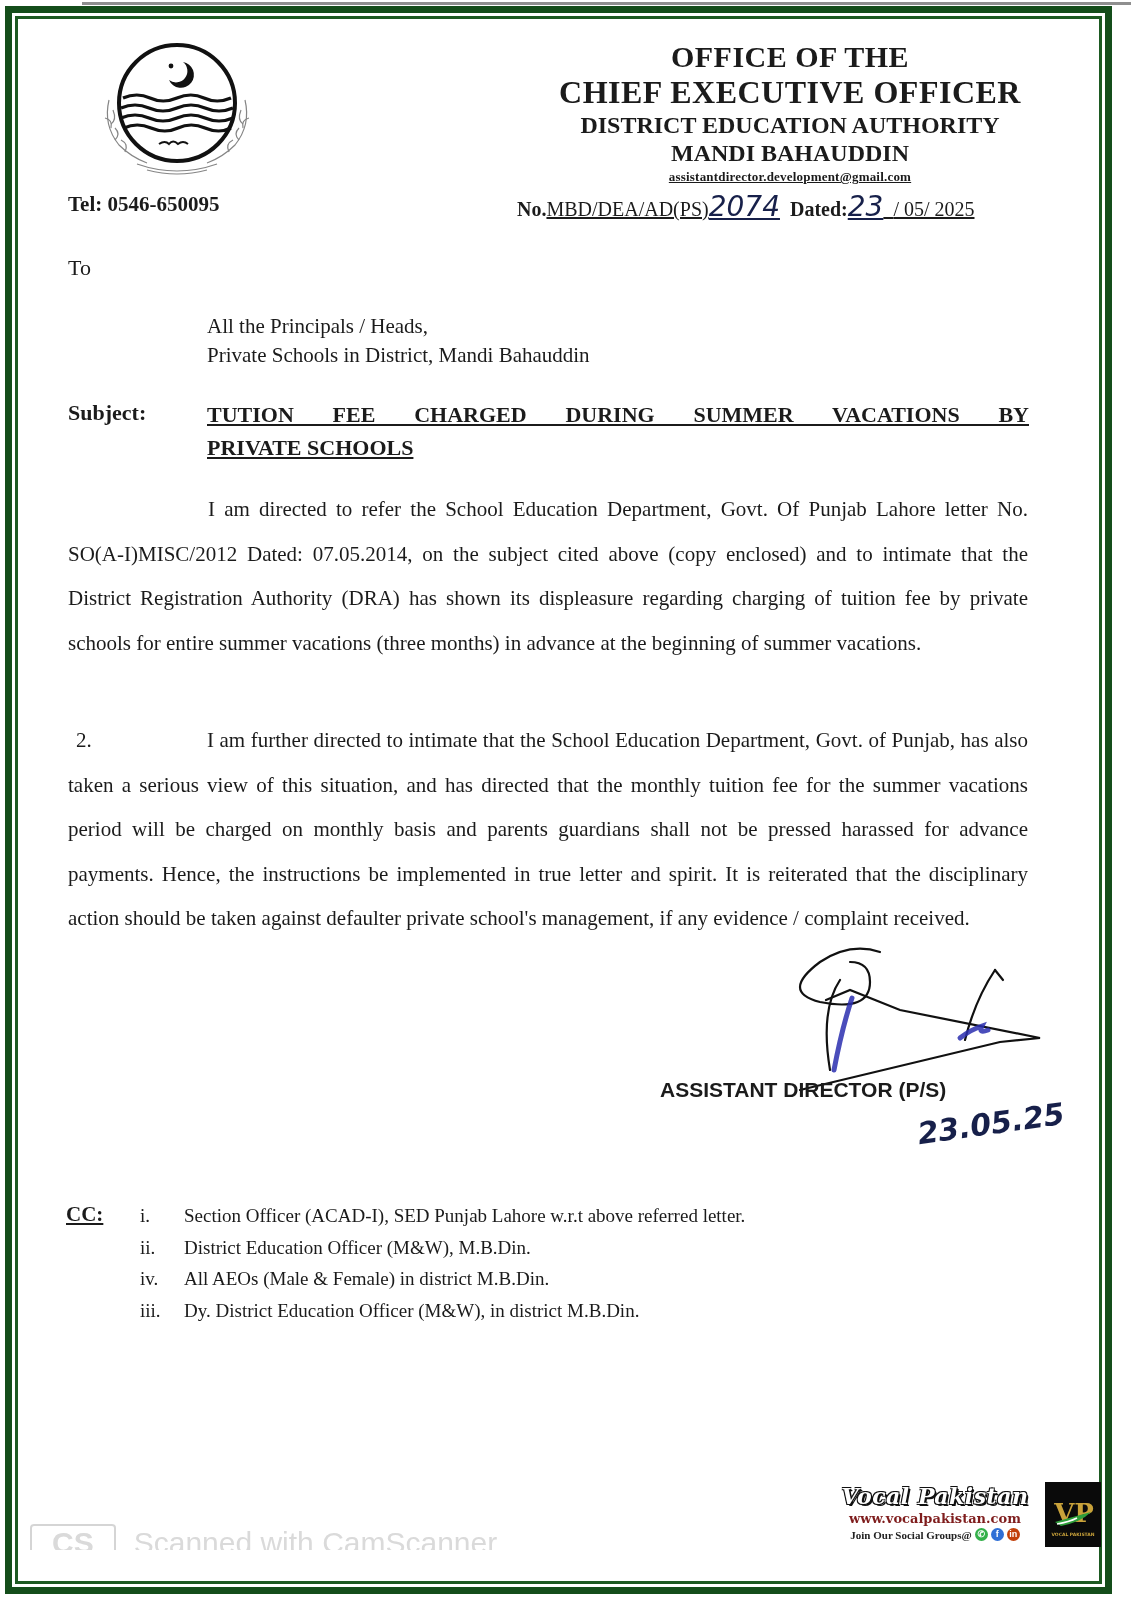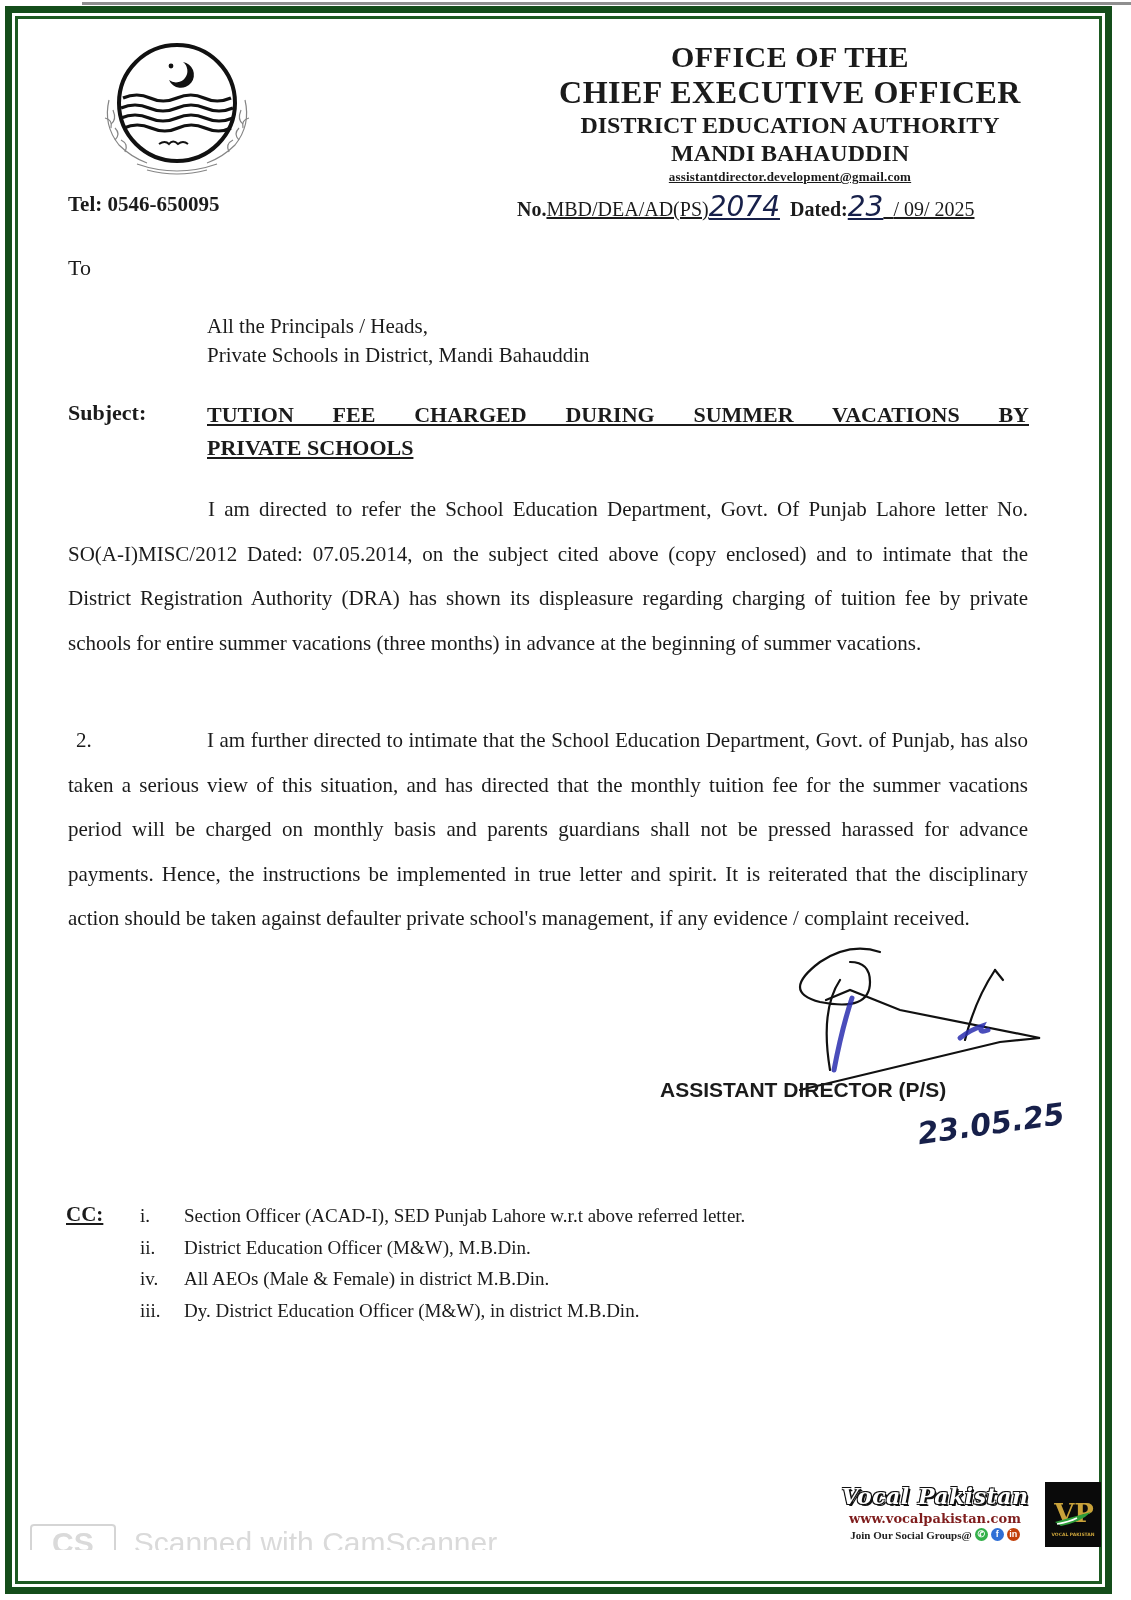--- a/index.html
+++ b/index.html
@@ -105,21 +105,21 @@
 <div class="abs tel">Tel: 0546-650095</div>
 
 <div class="abs hdr h1">OFFICE OF THE</div>
 <div class="abs hdr h2">CHIEF EXECUTIVE OFFICER</div>
 <div class="abs hdr h3">DISTRICT EDUCATION AUTHORITY</div>
 <div class="abs hdr h4">MANDI BAHAUDDIN</div>
 <div class="abs hdr email">assistantdirector.development@gmail.com</div>
 
 <div class="abs refline">
   <span>No.</span><span class="u">MBD/DEA/AD(PS)</span><span class="u hand">2074</span>
-  &nbsp;<span>Dated:</span><span class="u hand">23</span><span class="u" style="font-weight:normal">&nbsp;&nbsp;</span><span class="u">/ 09/ 2025</span>
+  &nbsp;<span>Dated:</span><span class="u hand">23</span><span class="u" style="font-weight:normal">&nbsp;&nbsp;</span><span class="u">/ 05/ 2025</span>
 </div>
 
 <div class="abs to">To</div>
 <div class="abs addr">
   <div>All the Principals / Heads,</div>
   <div>Private Schools in District, Mandi Bahauddin</div>
 </div>
 
 <div class="abs subj-label">Subject:</div>
 <div class="abs subj">

